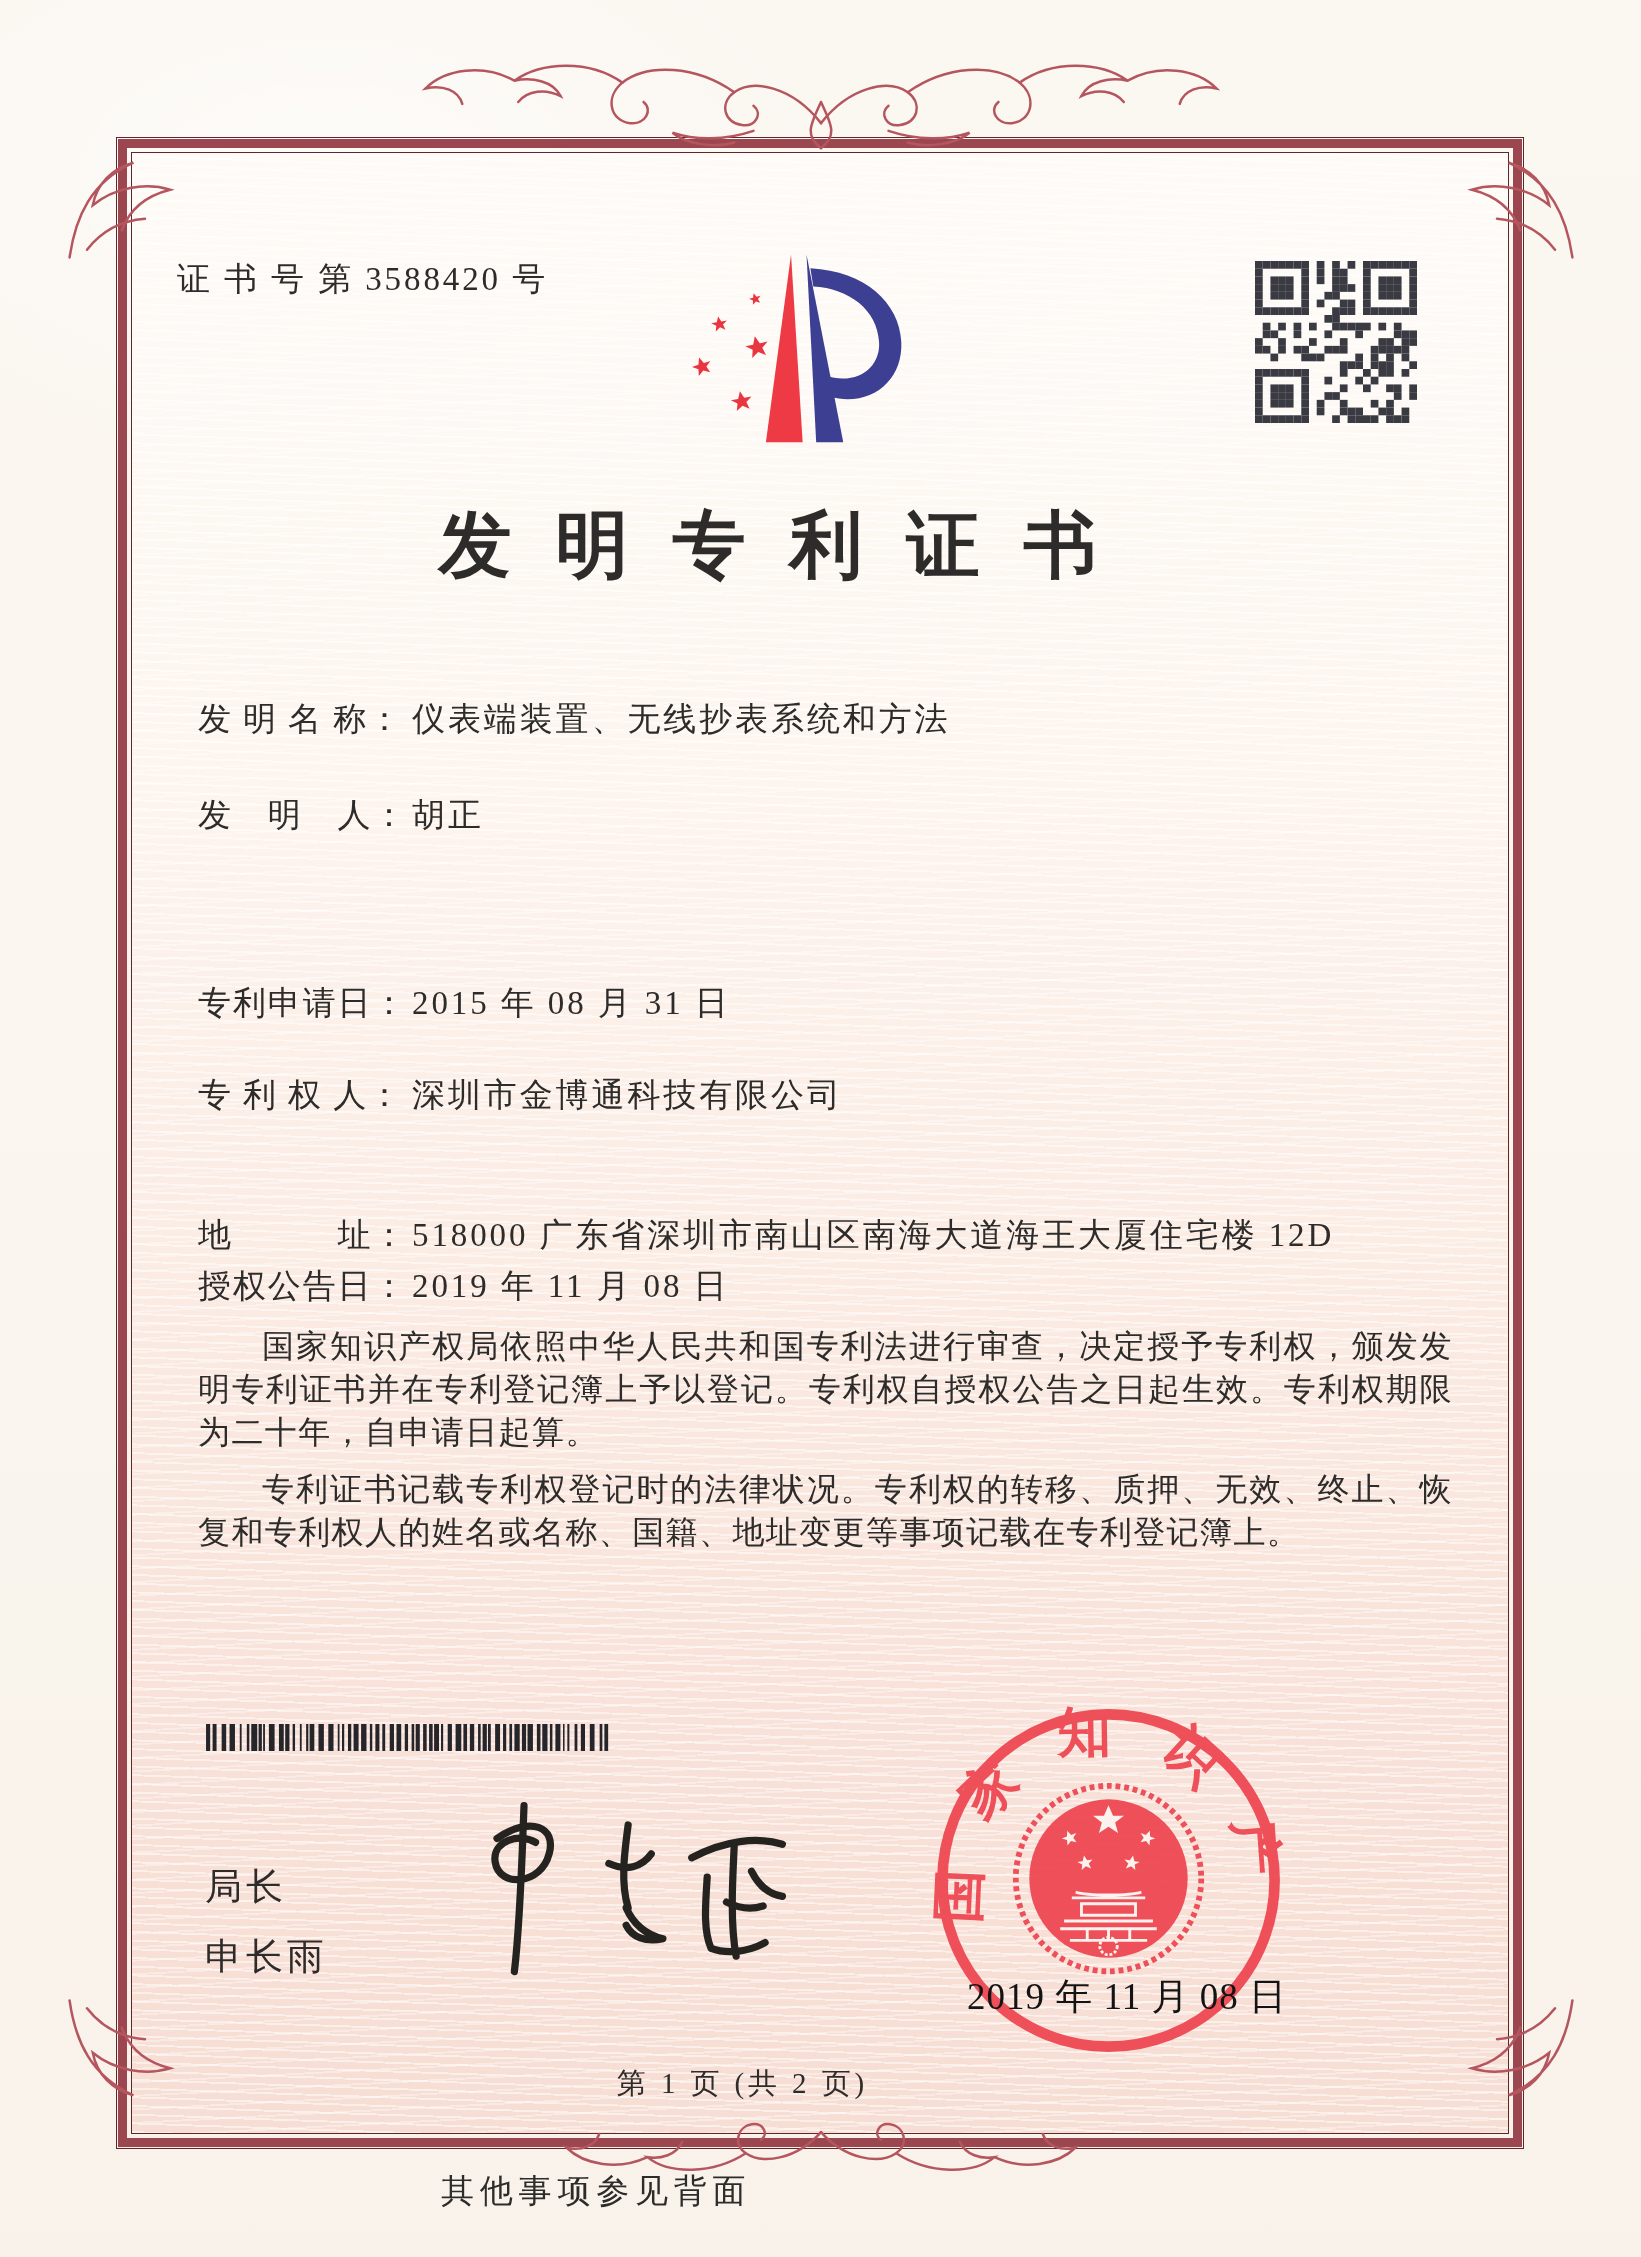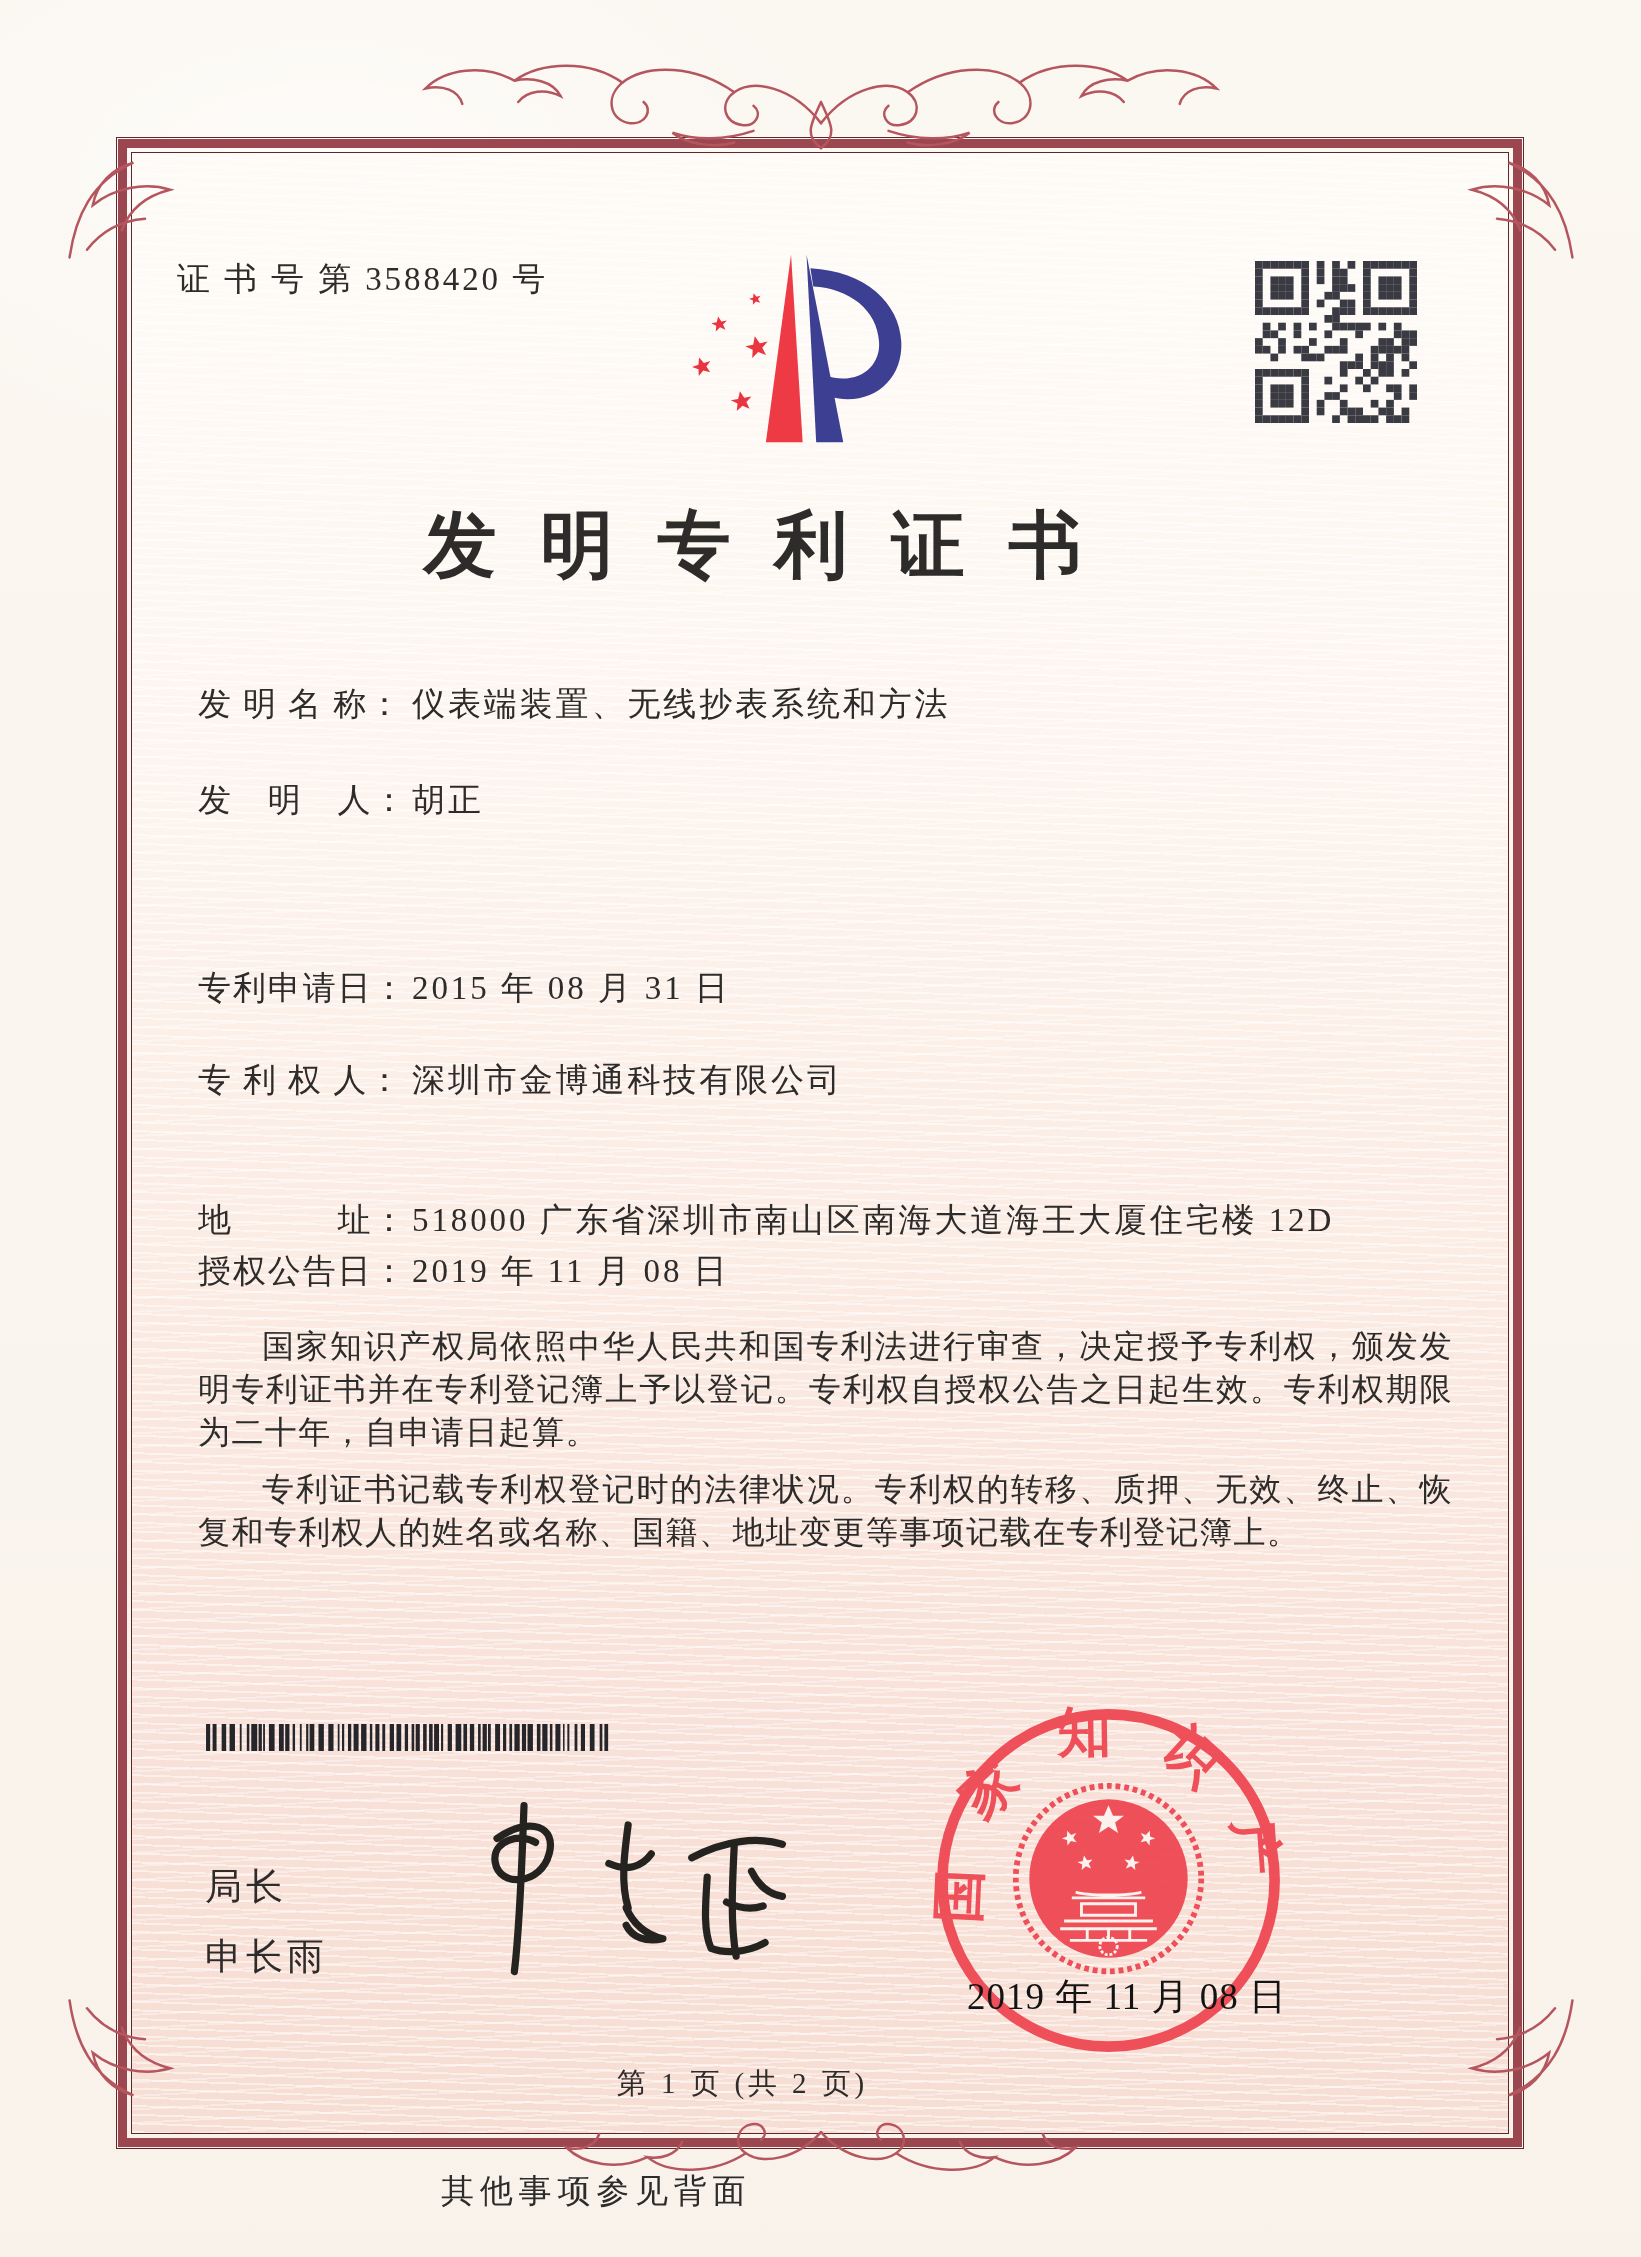--- a/index.html
+++ b/index.html
@@ -25,24 +25,24 @@
       linear-gradient(180deg,#fefbf7 0%,#fdf6f0 28%,#fbece4 55%,#f8e1d8 80%,#f7ded5 100%);
   }
   .ornament{position:absolute;z-index:2;pointer-events:none;}
   .ornament path{stroke:#b5565f;fill:none;stroke-width:2.6;stroke-linecap:round;}
   
   .content{position:absolute;inset:0;z-index:3;}
   .cert-no{position:absolute;left:177px;top:257px;font-size:33px;letter-spacing:2.9px;}
   .logo{position:absolute;left:674px;top:243px;}
   .qr{position:absolute;left:1255px;top:261px;}
   .title{
-    position:absolute;left:289px;top:497px;width:927px;text-align:center;
+    position:absolute;left:304px;top:497px;width:927px;text-align:center;
     font-size:73px;font-weight:600;letter-spacing:44px;text-indent:44px;white-space:nowrap;
   }
-  .field-row{position:absolute;left:198px;width:1265px;font-size:33px;white-space:nowrap;}
+  .field-row{position:absolute;left:198px;width:1265px;font-size:33px;white-space:nowrap;margin-top:15px;}
   .field-label{display:inline-block;min-width:214px;letter-spacing:1.9px;}
   .field-value{letter-spacing:2.9px;}
   .pair2{position:absolute;left:606px;top:0;}
   .paras{position:absolute;left:198px;top:1325px;width:1255px;font-size:32px;
     line-height:43px;letter-spacing:1.4px;text-align:justify;}
   .paras p{margin:0 0 13.5px 0;text-indent:2em;}
   .barcode{position:absolute;left:205px;top:1724px;}
   .commissioner{position:absolute;left:205px;font-size:37px;letter-spacing:3.9px;}
   .sig{position:absolute;left:439px;top:1798px;z-index:4;}
   .sig path{stroke:#25231f;fill:none;stroke-width:7.5;stroke-linecap:round;stroke-linejoin:round;}

